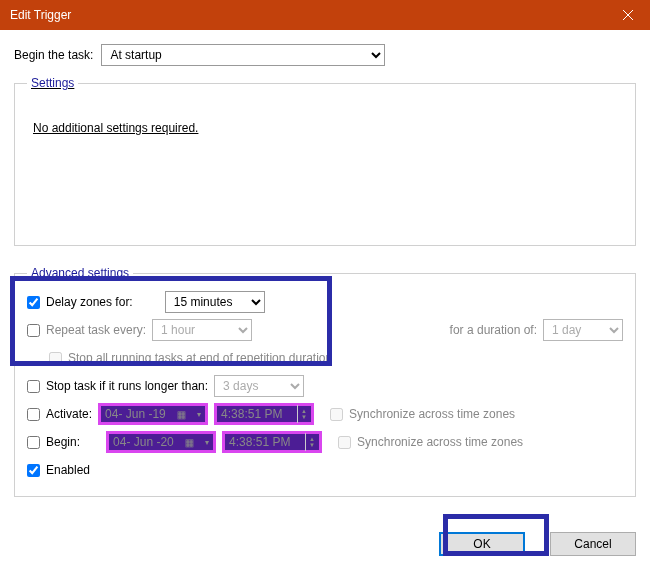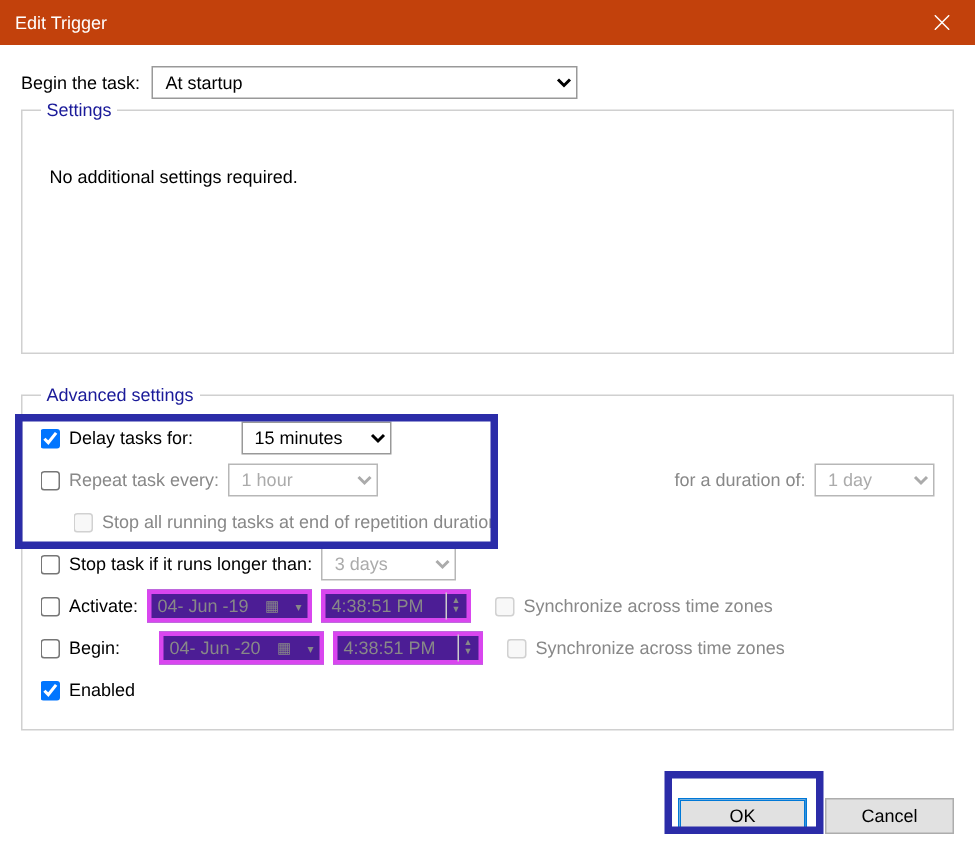--- a/index.html
+++ b/index.html
@@ -29,37 +29,37 @@
     display: flex;
     align-items: center;
     justify-content: center;
     margin-right: -10px;
     cursor: pointer;
   }
   .titlebar .close svg { width: 10px; height: 10px; }
   .content {
     padding: 14px 14px 10px 14px;
   }
-  .row { display: flex; align-items: center; }
+  .row { display: flex; align-items: center; margin-bottom: 10px; }
   .row label.inline { margin-right: 8px; }
   select, input[type="text"] {
     font: inherit;
     border: 1px solid #999;
     background: #fff;
     height: 22px;
     padding: 1px 4px;
   }
   select.wide { width: 284px; }
   fieldset {
     border: 1px solid #d0d0d0;
     padding: 8px 12px 12px 12px;
     margin: 0;
   }
   fieldset legend { padding: 0 4px; color: #1a1a99; font-size: 12px; }
-  fieldset.settings { height: 170px; }
+  fieldset.settings { height: 170px; text-decoration: underline; }
   fieldset.settings .msg { margin: 23px 0 0 6px; }
   fieldset.advanced { margin-top: 20px; }
   .adv-row {
     display: flex;
     align-items: center;
     min-height: 28px;
     gap: 6px;
     position: relative;
   }
   .chk {
@@ -94,21 +94,21 @@
   .spin span { cursor: pointer; }
   .cal-icon {
     font-size: 10px; color: #888;
   }
   .dropdown-icon { font-size: 8px; color: #555; }
   .footer {
     position: absolute;
     right: 14px;
     bottom: 12px;
     display: flex;
-    gap: 12px;
+    gap: 25px;
   }
   button.dlg {
     font: inherit;
     width: 86px;
     height: 24px;
     border: 1px solid #adadad;
     background: #e1e1e1;
     cursor: pointer;
   }
   button.dlg.default {
@@ -162,21 +162,21 @@
     <legend>Settings</legend>
     <div class="msg">No additional settings required.</div>
   </fieldset>
 
   <fieldset class="advanced">
     <legend>Advanced settings</legend>
 
     <div class="adv-row">
       <label class="chk">
         <input type="checkbox" checked="" style="">
-        <span>Delay tasks for:</span>
+        <span>Delay zones for:</span>
       </label>
       <span style="width:20px"></span>
       <select class="small">
         <option>15 minutes</option>
       </select>
     </div>
 
     <div class="adv-row disabled">
       <label class="chk">
         <input type="checkbox" style="">

